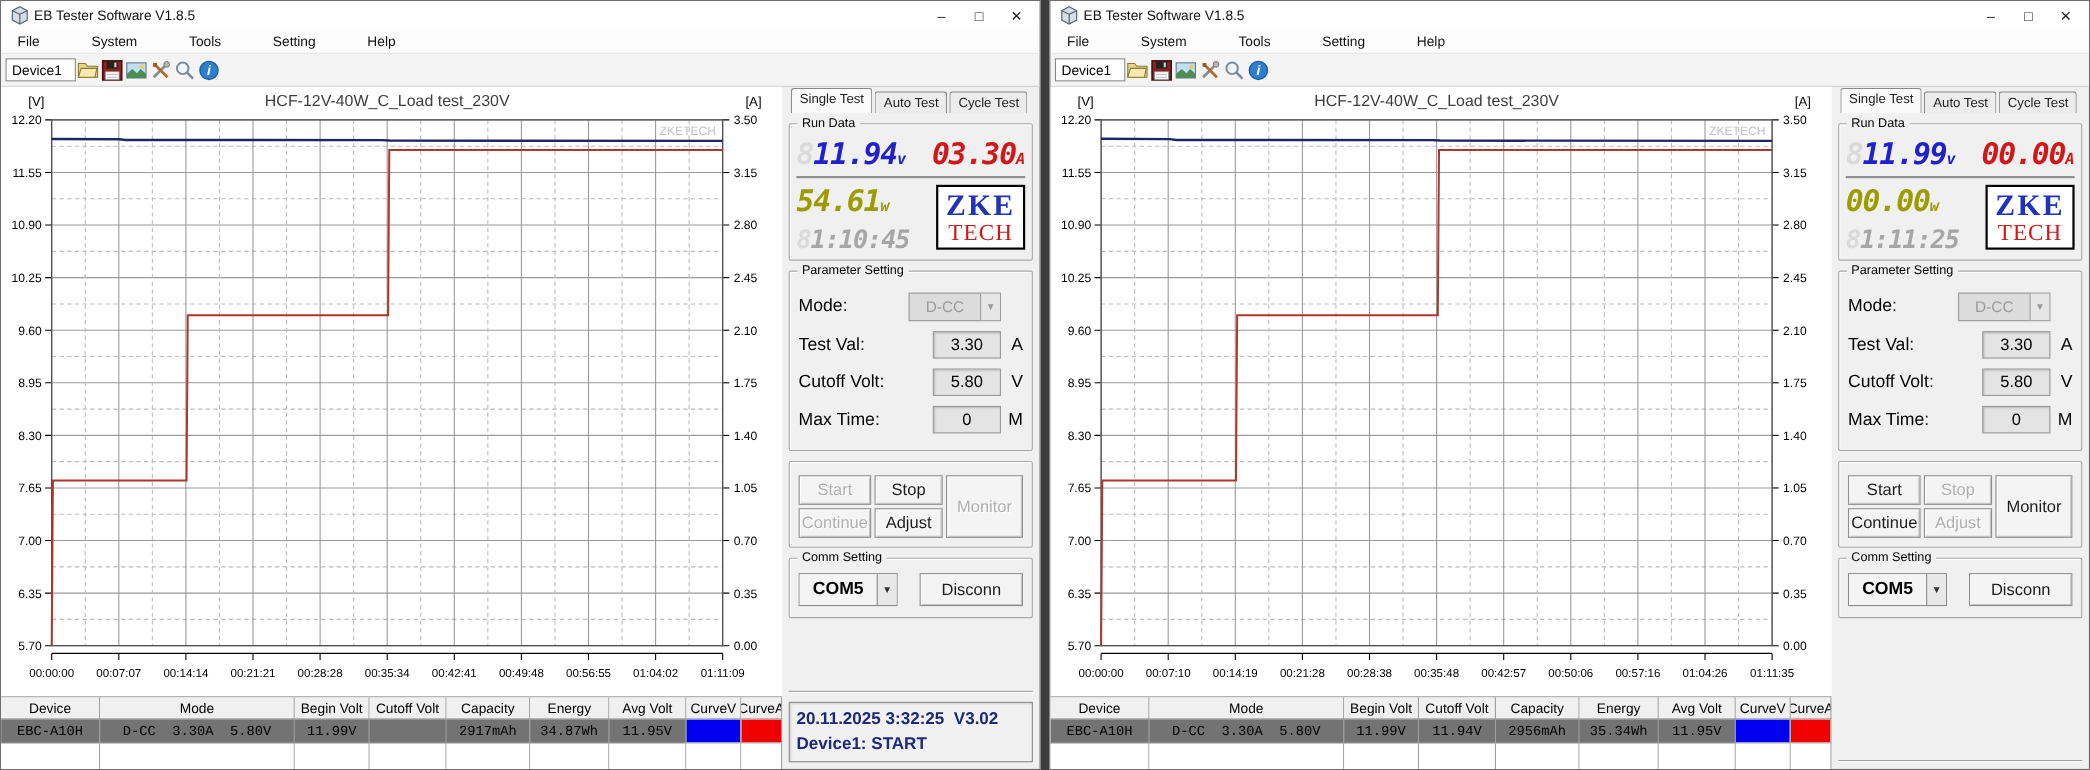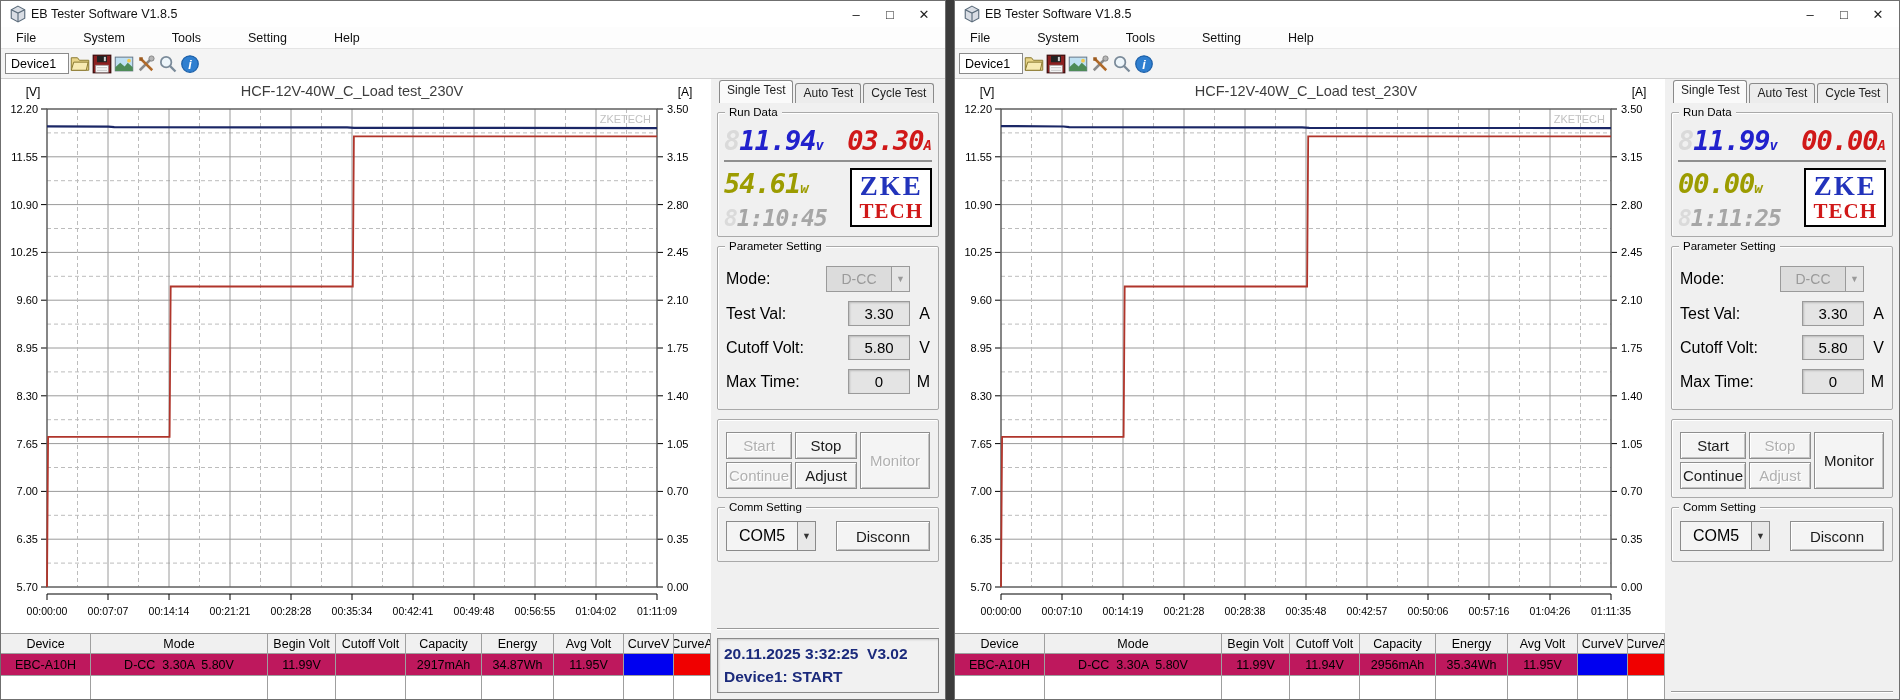--- a/index.html
+++ b/index.html
@@ -29,21 +29,21 @@
   .content{flex:1;display:flex;min-height:0;}
   .left-col{width:710px;flex:none;display:flex;flex-direction:column;background:#fff;}
   svg.chart{width:710px;height:554px;flex:none;background:#fff;}
   svg text{font-family:"Liberation Sans",sans-serif;}
   
   .result-table{flex:1;background:#f0f0f0;border-top:1px solid #9a9a9a;font-size:12.5px;}
   .trow{display:grid;grid-template-columns:90px 177px 68px 70px 76px 72px 70px 50px 1fr;}
   .tcell{border-right:1px solid #9f9f9f;border-bottom:1px solid #9f9f9f;height:20px;
          display:flex;align-items:center;justify-content:center;overflow:hidden;white-space:pre;}
   .thead .tcell{background:#f0f0f0;height:19px;}
-  .tdata .tcell{background:#be185d;height:21px;}
+  .tdata .tcell{background:#737373;height:21px;font-family:Liberation Mono, monospace;}
   .tempty .tcell{background:#fff;height:24px;}
   .swatch{width:100%;height:100%;}
   
   .panel{flex:1;display:flex;flex-direction:column;padding:2px 6px 6px 6px;min-width:0;}
   .tabs{display:flex;align-items:flex-end;height:22px;flex:none;margin-left:2px;}
   .tab{font-size:12px;padding:2px 7px;border:1px solid #8a8a8a;border-bottom:none;
        border-radius:3px 3px 0 0;background:#ececec;color:#222;margin-right:2px;height:15px;}
   .tab.active{background:#fafafa;font-weight:normal;height:18px;box-shadow:inset 0 2px 0 #fff;}
   .group{border:1px solid #a9a9a9;border-radius:2px;position:relative;margin-top:9px;
          padding:10px 6px 6px 6px;box-shadow:inset 1px 1px 0 #ffffff;}
@@ -59,21 +59,21 @@
   .seg-curr{font-size:27px;color:#d01818;}
   .seg-power{font-size:27px;color:#9c9c00;}
   .seg-time{font-size:23px;color:#a6a6a6;}
   .seg-divider{border-top:2px solid #8f8f8f;margin:0 0 6px 0;}
   .seg-bottom{display:flex;justify-content:space-between;align-items:stretch;}
   .seg-col{display:flex;flex-direction:column;gap:10px;padding-top:2px;}
   .logo{border:2px solid #000;background:#fff;padding:2px 7px 3px 7px;text-align:center;
         align-self:flex-start;}
   .logo .zke{display:block;font-family:"Liberation Serif",serif;font-weight:bold;
              font-size:27px;color:#2233bb;letter-spacing:2px;line-height:1.05;}
-  .logo .tech{display:block;font-family:"Liberation Serif",serif;font-weight:bold;
+  .logo .tech{display:block;font-family:"Liberation Serif",serif;font-weight:normal;
               font-size:21px;color:#d01818;letter-spacing:1px;line-height:1.05;}
   
   .param-row{display:flex;align-items:center;margin:9px 2px;}
   .param-label{flex:1;font-size:16px;color:#000;}
   .param-box{width:60px;height:23px;background:#e4e4e4;border:1px solid #9a9a9a;
              box-shadow:inset 1px 1px 2px rgba(0,0,0,.18);display:flex;align-items:center;
              justify-content:center;font-size:15px;color:#000;}
   .param-unit{width:20px;text-align:right;font-size:16px;color:#000;}
   .mode-select{width:82px;height:24px;display:flex;border:1px solid #9a9a9a;background:#dcdcdc;}
   .mode-value{flex:1;display:flex;align-items:center;justify-content:center;
@@ -85,21 +85,21 @@
             gap:3px;padding:2px;}
   .btn{background:#f4f4f4;border:1px solid #8f8f8f;
        box-shadow:inset 1px 1px 0 #fff, inset -1px -1px 0 #c2c2c2;
        display:flex;align-items:center;justify-content:center;font-size:15px;color:#1c1c1c;}
   .btn.tall{grid-column:3;grid-row:1 / span 2;}
   .btn.disabled{color:#b0b0b0;text-shadow:1px 1px 0 #fff;}
   
   .comm-row{display:flex;align-items:center;justify-content:space-between;padding:3px 2px 4px 2px;}
   .com-select{width:88px;height:28px;display:flex;border:1px solid #8a8a8a;background:#fff;}
   .com-value{flex:1;display:flex;align-items:center;justify-content:center;font-size:16px;
-             font-weight:normal;color:#000;background:#f4f4f4;}
+             font-weight:bold;color:#000;background:#f4f4f4;}
   .com-arrow{width:17px;border-left:1px solid #8a8a8a;background:#e8e8e8;display:flex;
              align-items:center;justify-content:center;font-size:9px;color:#333;}
   .disconn-btn{width:92px;height:28px;font-size:15px;}
   .divider{margin-top:auto;border-top:1px solid #9a9a9a;border-bottom:1px solid #ffffff;}
   .status-box{margin-top:8px;border:1px solid #8a8a8a;background:#f1f1f1;
               box-shadow:inset 1px 1px 2px rgba(0,0,0,.15);padding:4px 6px;flex:none;}
   .status-line{font-size:15.5px;font-weight:bold;color:#1b2a7b;white-space:pre;line-height:1.45;}
 </style>
 </head>
 <body>

